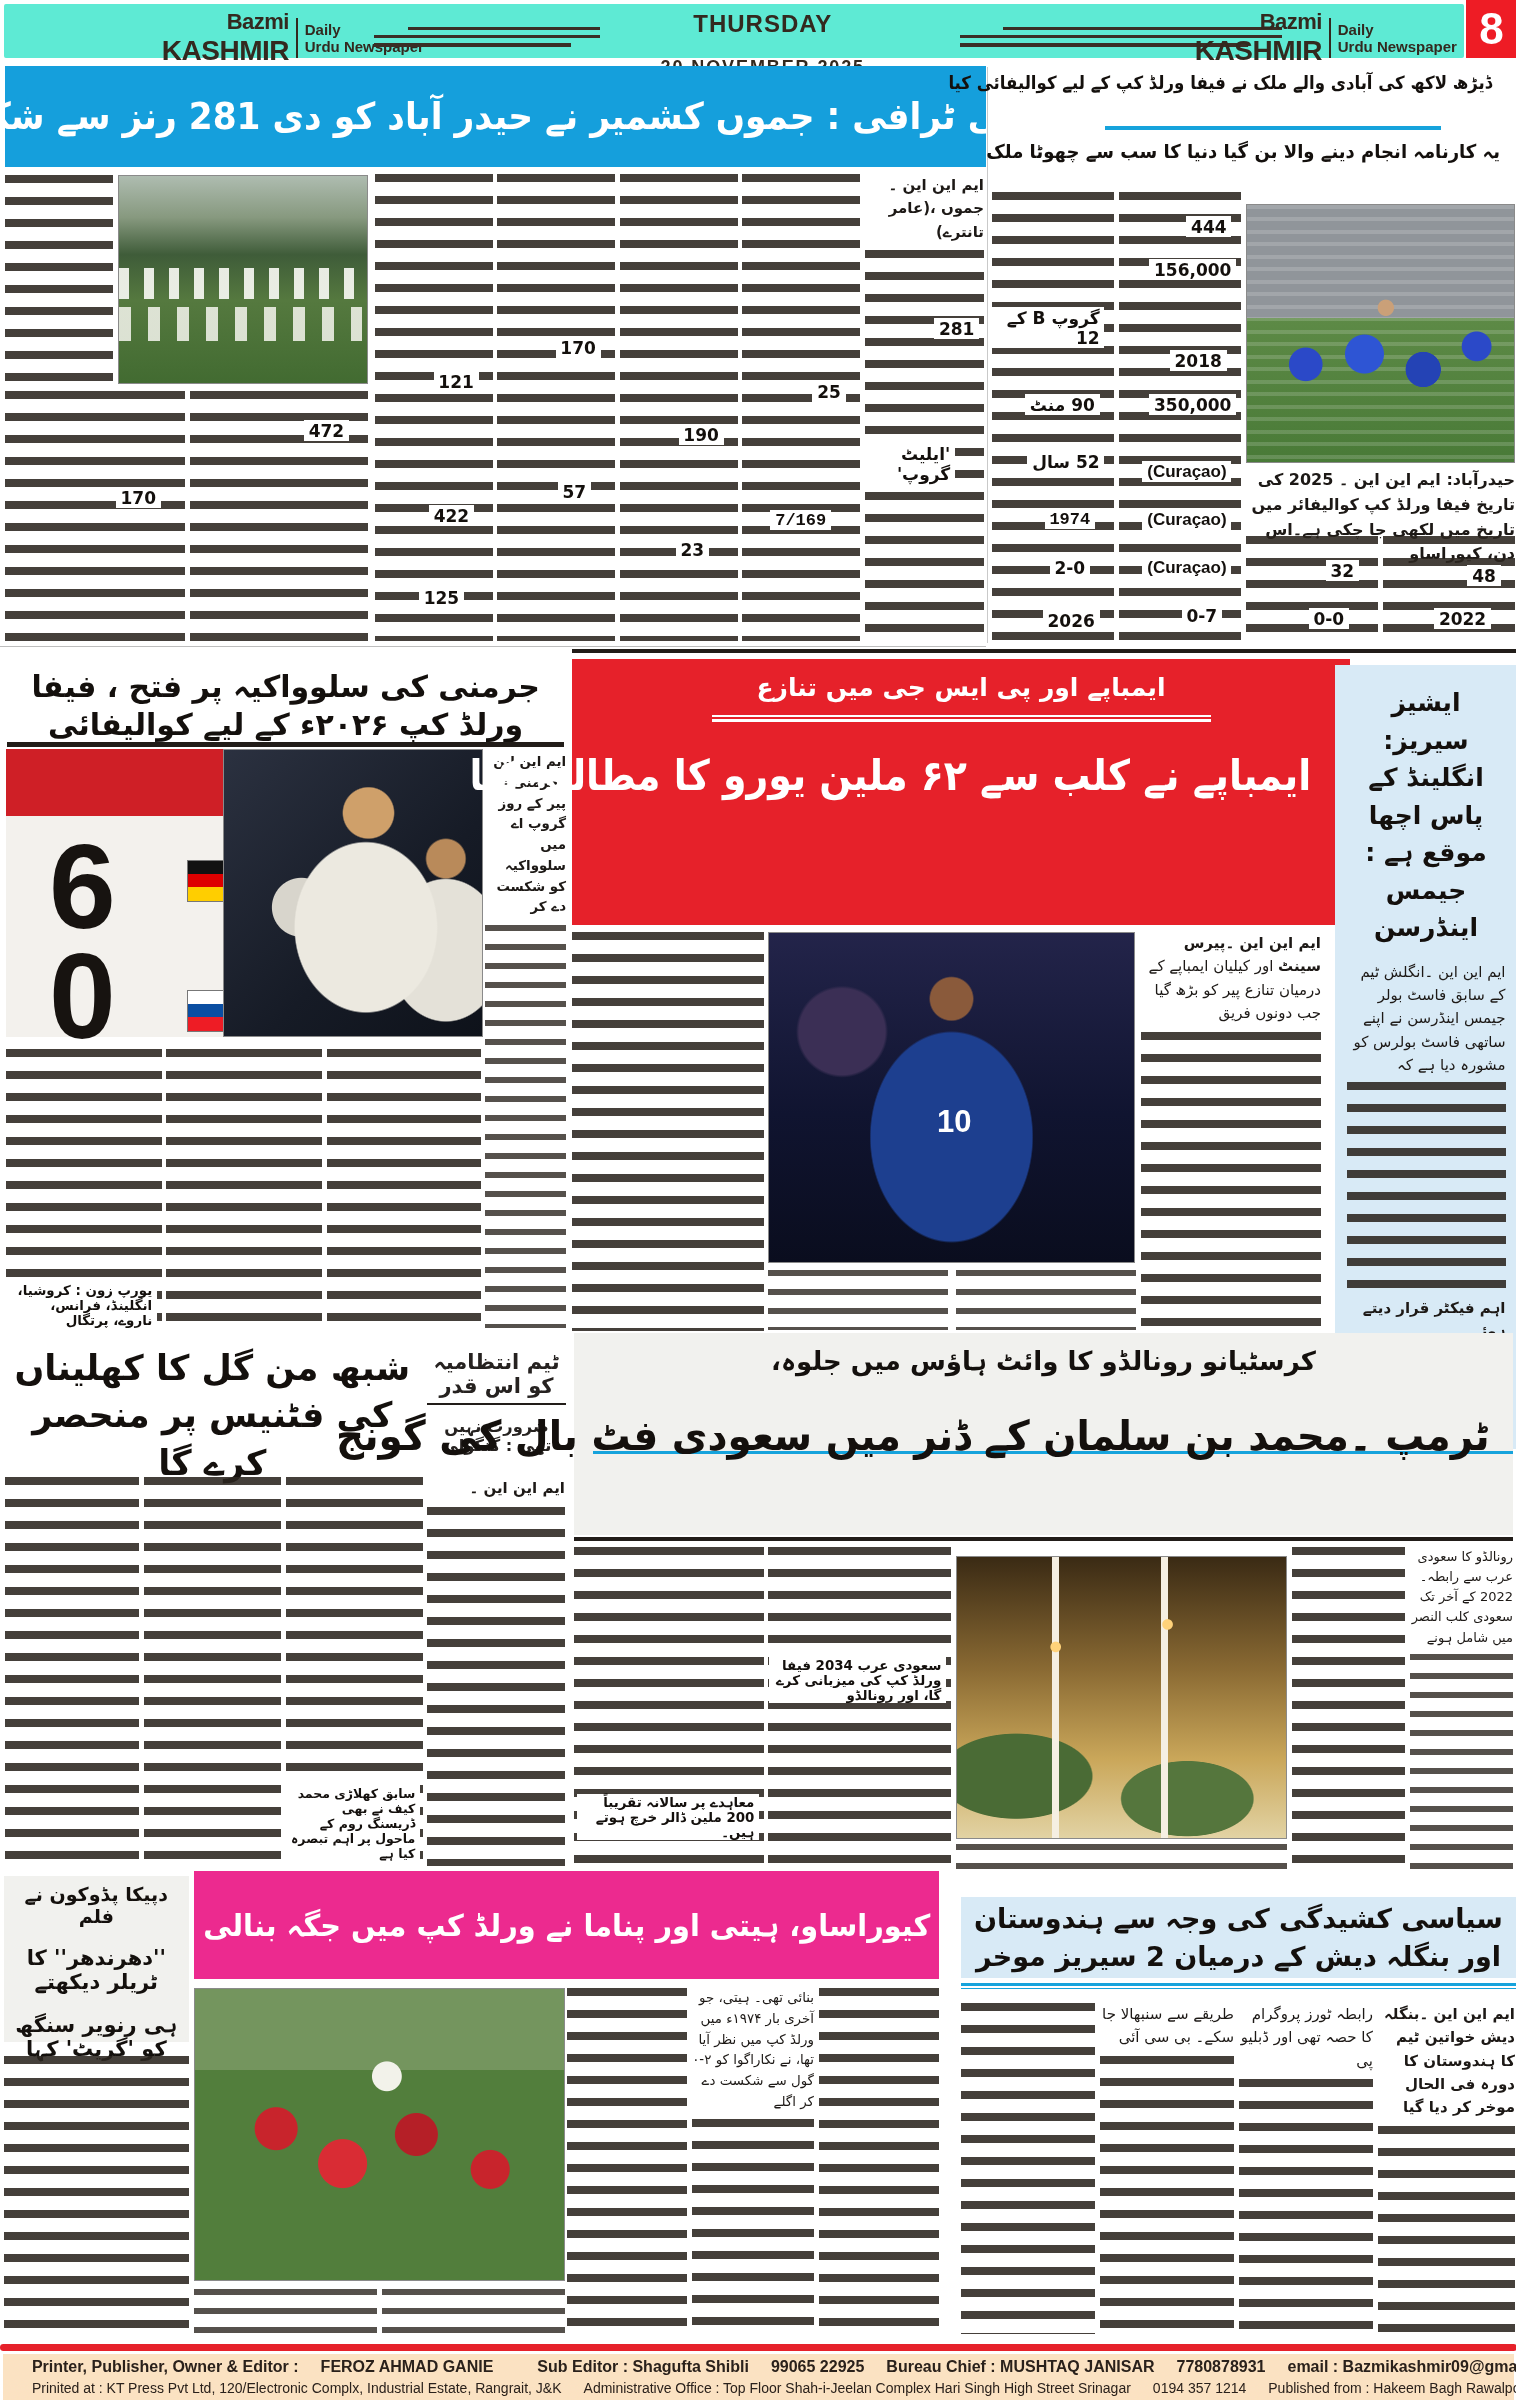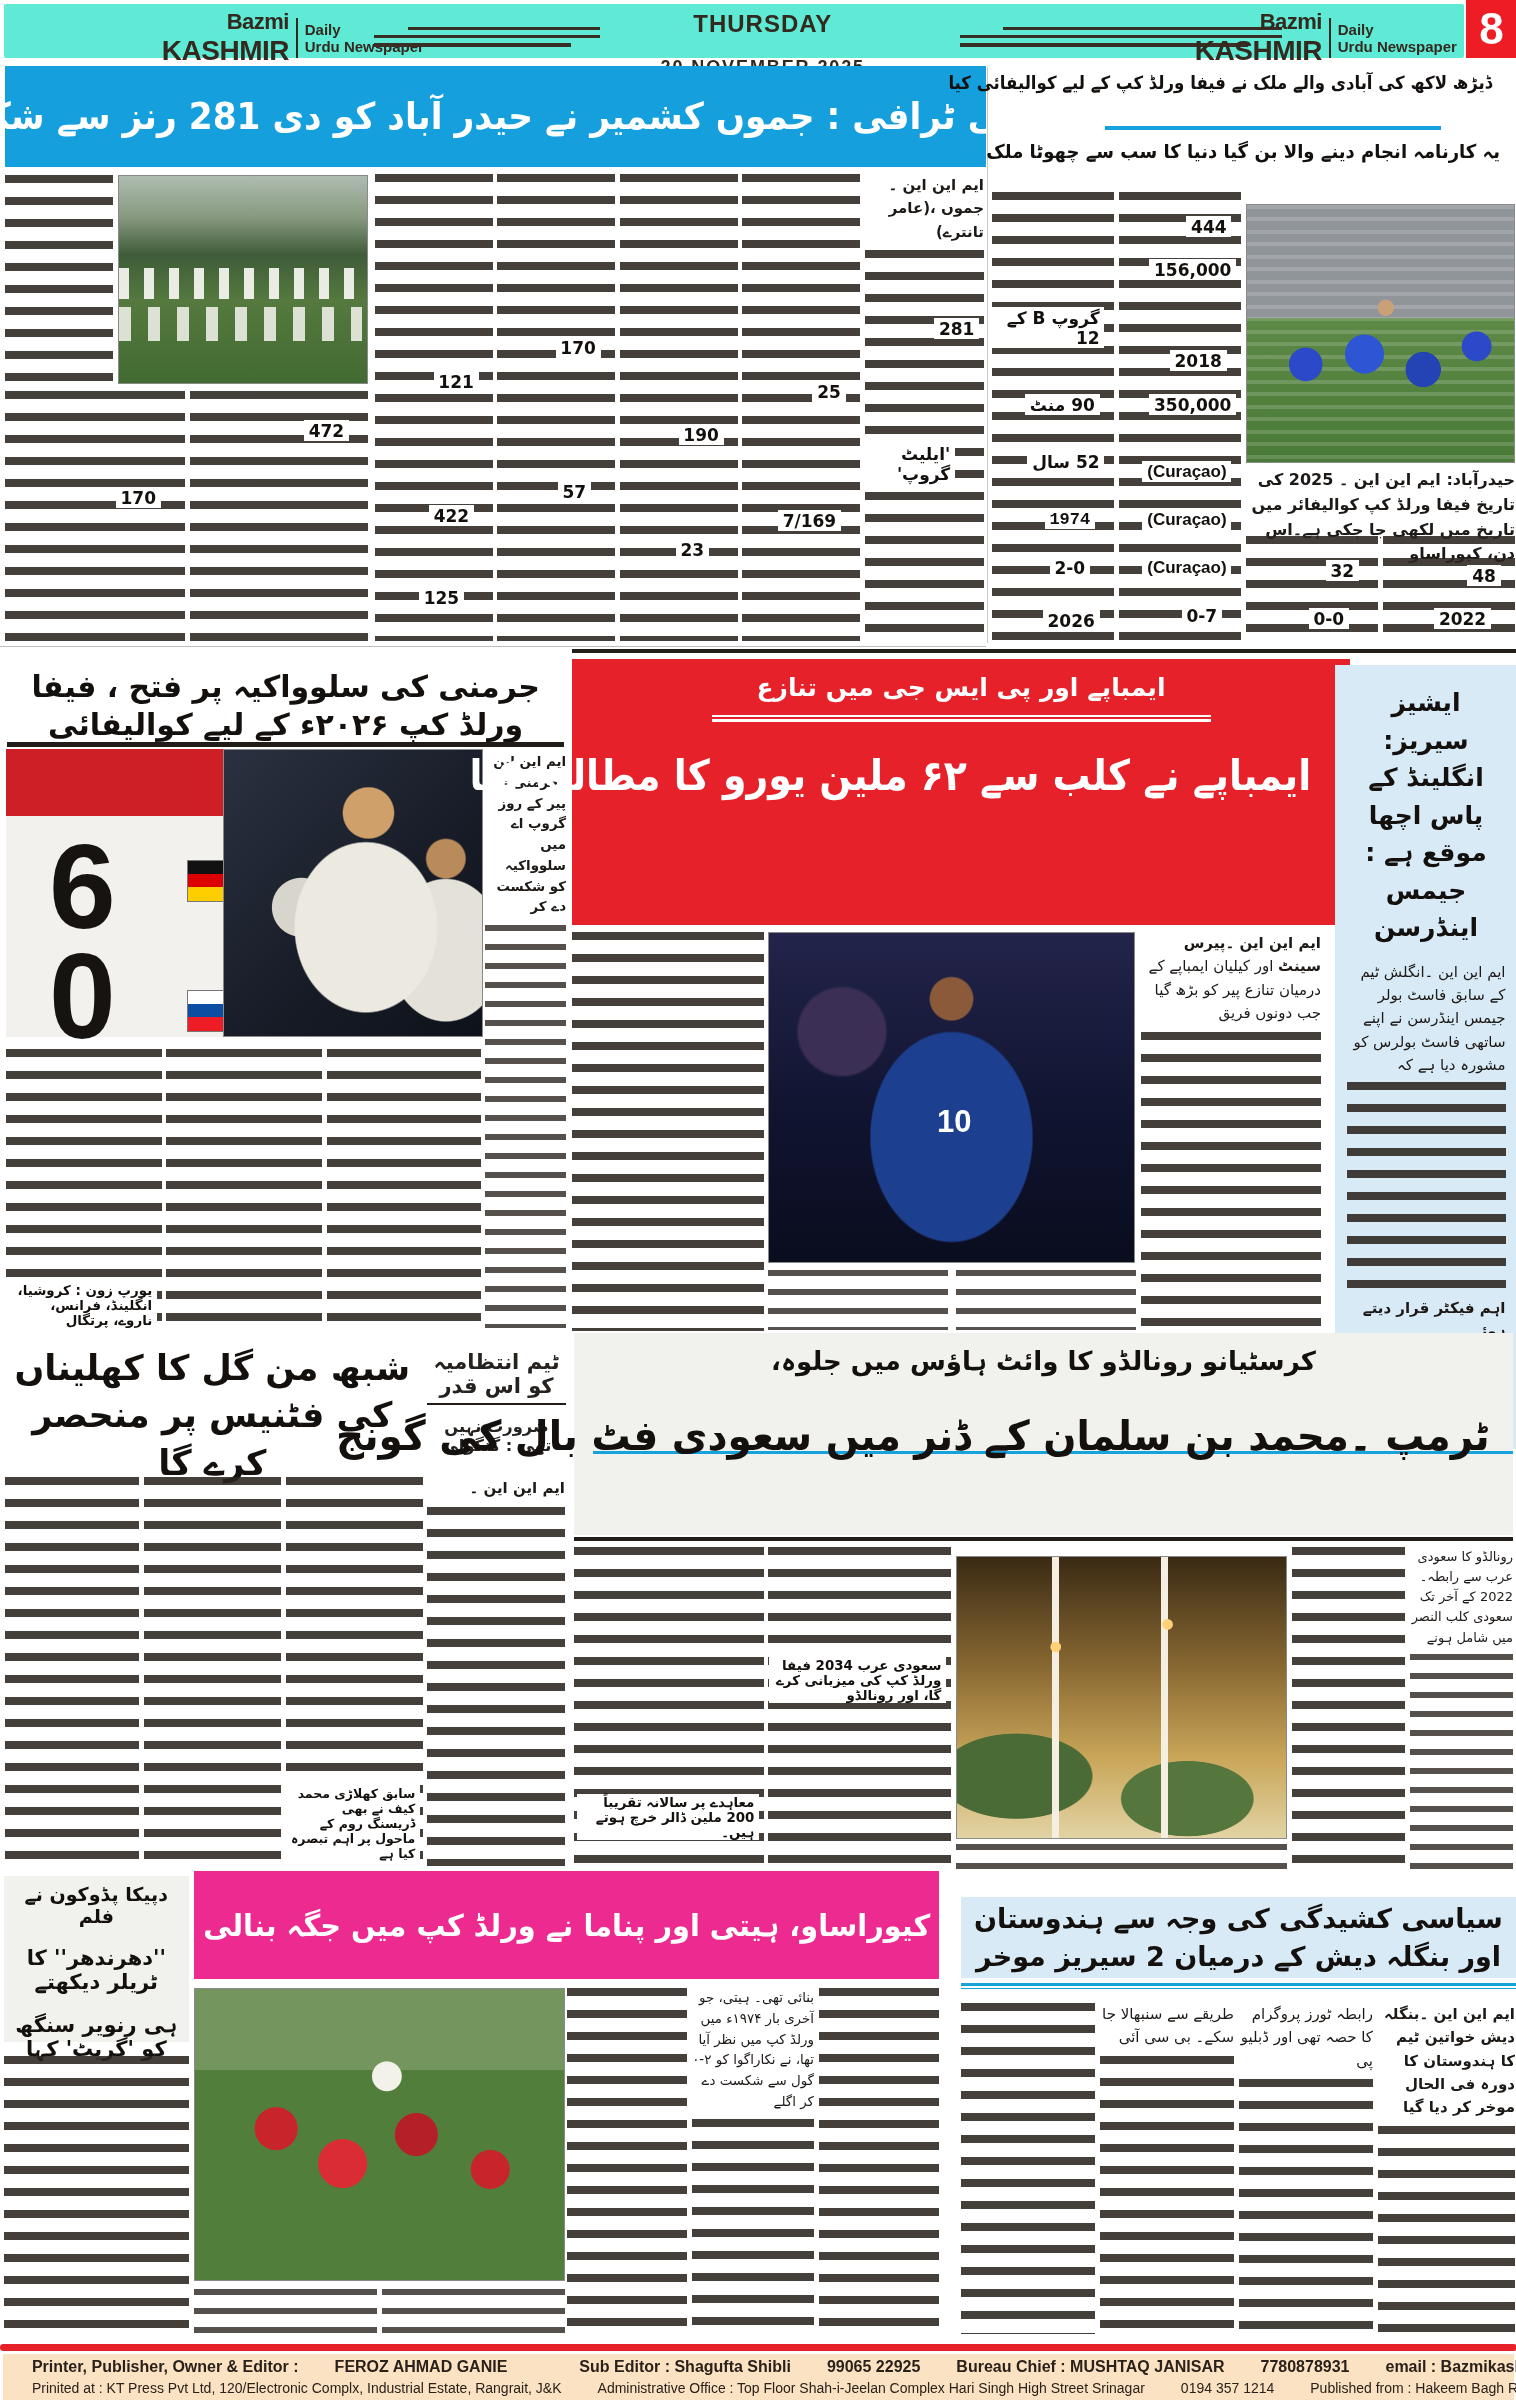--- a/index.html
+++ b/index.html
@@ -90,21 +90,21 @@
   .scorepanel .redblk{position:absolute;left:0;top:0;width:217px;height:67px;background:#cf1f26;}
   .scorepanel .num{position:absolute;left:9.6px;width:134px;text-align:center;
                    font:700 120px "Liberation Sans",sans-serif;color:#171310;line-height:1;}
   .flag{position:absolute;width:72px;height:40px;border:0.5px solid #777;}
   .flag-de{background:linear-gradient(180deg,#111 0 33%,#dd0000 33% 66%,#ffce00 66%);}
   .flag-sk{background:linear-gradient(180deg,#fff 0 33%,#0b4ea2 33% 66%,#ee1c25 66%);}
   
   .foot-redline{position:absolute;left:0;top:2344px;width:1517px;height:6.7px;background:#e6212a;border-radius:3.4px;}
   .footer{position:absolute;left:2.9px;top:2354px;width:1511px;height:46px;background:#fbe2c2;
           display:flex;flex-direction:column;justify-content:center;gap:3.8px;padding:0 29px;box-sizing:border-box;}
-  .frow{display:flex;align-items:baseline;gap:36px;white-space:nowrap;color:#2a211b;}
+  .frow{display:flex;align-items:baseline;gap:22px;white-space:nowrap;color:#2a211b;}
   .frow.r1{font:700 16px "Liberation Sans",sans-serif;}
   .frow.r2{font:400 14px "Liberation Sans",sans-serif;}
   .kick-underline{border-bottom:2.9px solid #221d19;padding-bottom:4.8px;}
 </style>
 </head>
 <body>
 
 <div class="page">
 
   <div class="hdr">
@@ -155,21 +155,21 @@
 
   <div class="colbox" style="left:865px;top:174px;width:119px;height:467px;">
     <div class="lead"><b>ایم این این ۔جموں ،(عامر تانترے)</b></div>
     <div class="greek"></div>
     <span class="tok" style="top:144px;right:4.8px;">281</span>
     <span class="tok" style="top:269px;right:29px;">'ایلیٹ گروپ'</span>
   </div>
   <div class="colbox" style="left:742px;top:174px;width:118px;height:467px;">
     <div class="greek"></div>
     <span class="tok" style="top:207px;right:14.4px;">25</span>
-    <span class="tok" style="top:336px;right:19px;">7/169</span>
+    <span class="tok" style="top:336px;right:29px;font-family:Liberation Mono, monospace;">7/169</span>
   </div>
   <div class="colbox" style="left:620px;top:174px;width:118px;height:467px;">
     <div class="greek"></div>
     <span class="tok" style="top:250px;right:14.4px;">190</span>
     <span class="tok" style="top:365px;right:29px;">23</span>
   </div>
   <div class="colbox" style="left:497px;top:174px;width:118px;height:467px;">
     <div class="greek"></div>
     <span class="tok" style="top:163px;right:14.4px;">170</span>
     <span class="tok" style="top:307px;right:24px;">57</span>

